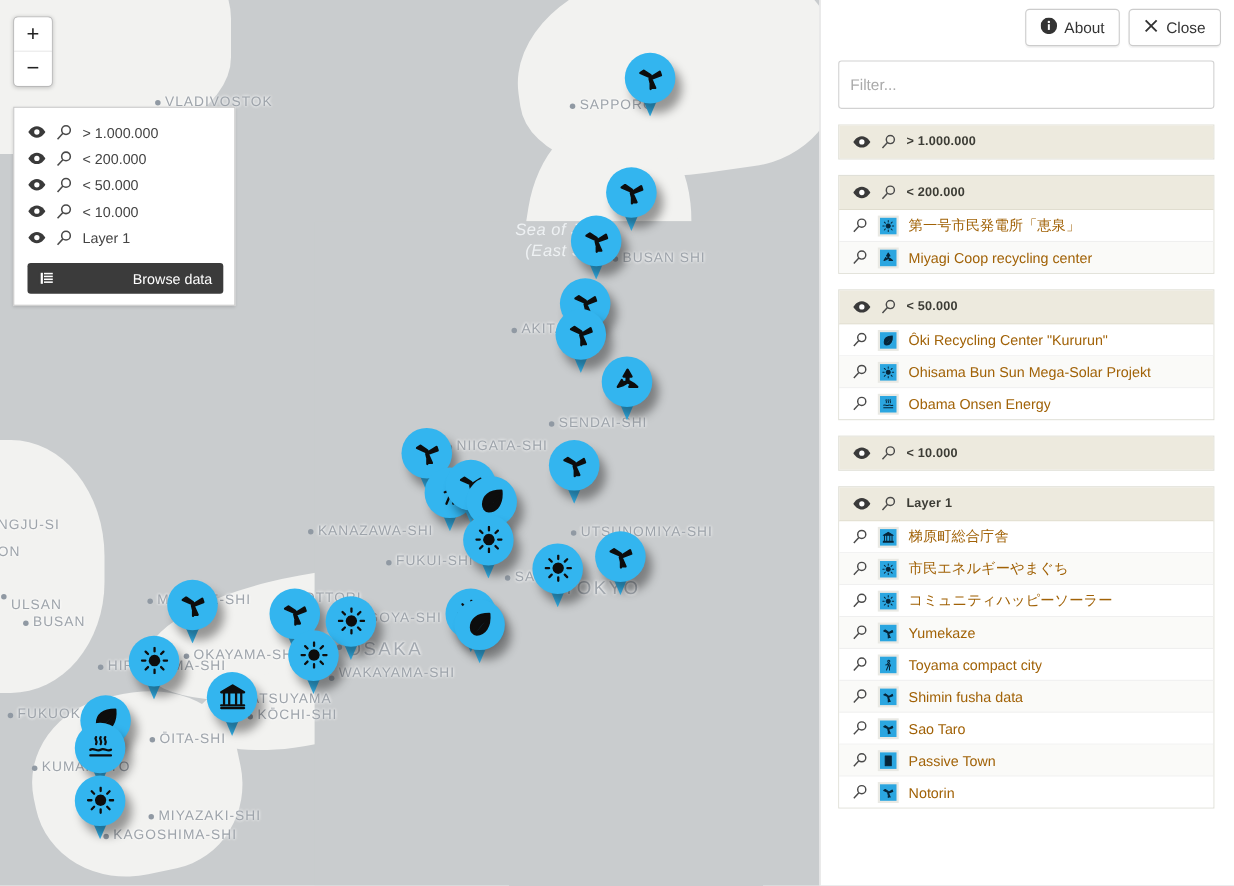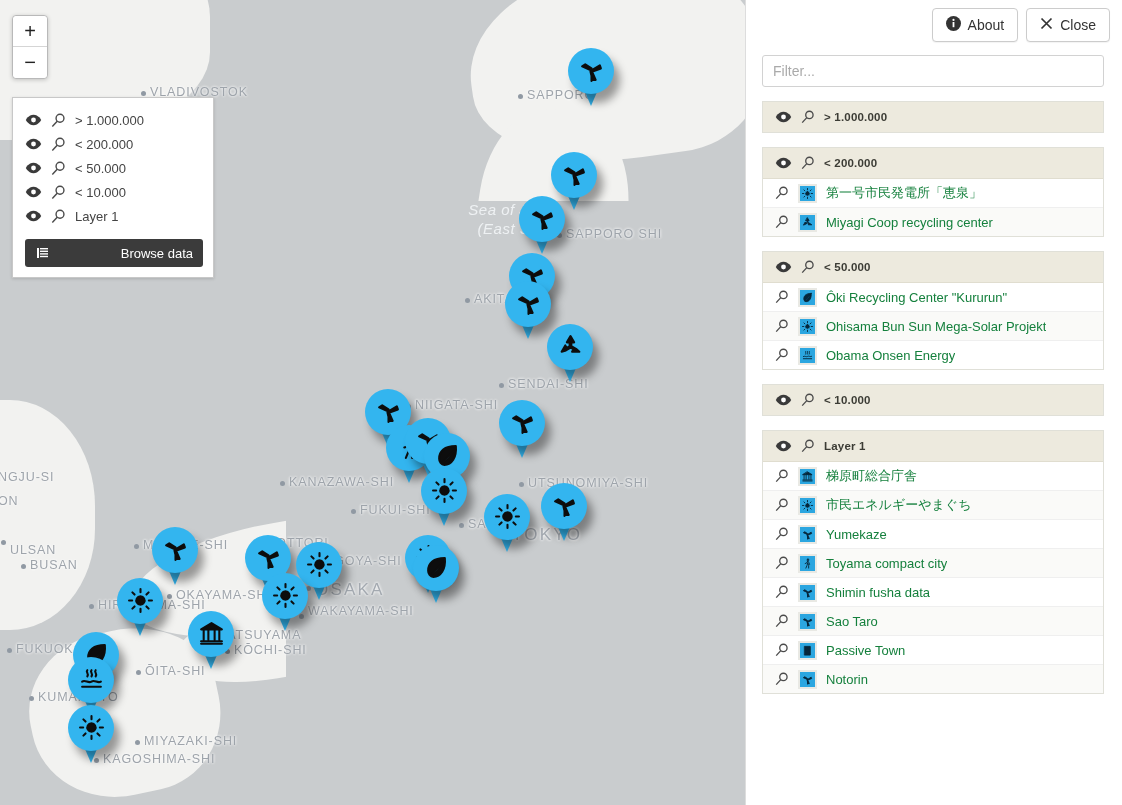--- a/index.html
+++ b/index.html
@@ -130,41 +130,41 @@
   .side-top{display:flex;justify-content:flex-end;gap:8px;padding:8px 12px 0 0;}
   .btn{
     display:inline-flex;align-items:center;gap:7px;height:32px;padding:0 13px;
     background:#fff;border:1px solid #ccc;border-radius:4px;cursor:pointer;
     font-size:14px;color:#333;box-shadow:0 1px 1px rgba(0,0,0,.05);
     font-family:"Liberation Sans",sans-serif;
   }
   .side-title{font-size:15px;font-weight:bold;color:#222;padding:14px 0 0 16px;}
   .filter-wrap{padding:13px 18px 0 16px;}
   .filter-input{
-    width:100%;height:32px;box-sizing:border-box;padding:0 10px;
+    width:100%;height:44px;box-sizing:border-box;padding:0 10px;
     border:1px solid #d2d2d2;border-radius:3px;font-size:14px;color:#333;
     font-family:"Liberation Sans",sans-serif;background:#fff;
   }
   .filter-input::placeholder{color:#aaa;}
 
   .groups{margin-top:14px;height:660px;overflow:hidden;}
   .group{margin:0 18px 14px 16px;border:1px solid #e0e0d8;}
   .group-head{
     display:flex;align-items:center;gap:9px;height:30px;padding:0 12px;
     background:#edeade;border-bottom:1px solid #e0ddcf;
   }
   .group-head .gname{font-size:11.5px;font-weight:bold;color:#3c3c35;letter-spacing:.2px;}
   .group.empty .group-head{border-bottom:0;}
   .row{
     display:flex;align-items:center;gap:9px;height:28px;padding:0 12px;
     border-bottom:1px solid #efefef;background:#fff;cursor:pointer;
   }
   .row:nth-child(odd){background:#fafaf8;}
   .row:last-child{border-bottom:0;}
-  .row .rname{font-size:13px;color:#15803d;white-space:nowrap;overflow:hidden;text-overflow:ellipsis;text-align:right;}
+  .row .rname{font-size:13px;color:#a16207;white-space:nowrap;overflow:hidden;text-overflow:ellipsis;text-align:right;}
   .tile{
     width:19px;height:19px;flex:0 0 19px;background:#e9e9e4;
     display:flex;align-items:center;justify-content:center;
   }
   .tile .sq{
     width:15px;height:15px;background:#2ba6e0;
     display:flex;align-items:center;justify-content:center;color:#0c2230;
   }
   .eye,.mag{flex:0 0 auto;display:inline-flex;color:#3a3a3a;}
   .mag-s{color:#555;}
@@ -189,21 +189,21 @@
         <div class="map-label sea" style="left: 286px; top: 201px;">
           <div>Sea of Japan</div>
           <div>(East Sea)</div>
         </div>
       </div>
     <div id="map-labels-host">
         <div class="map-label" style="left: 150px; top: 85px;">VLADIVOSTOK</div>
         <div class="city-dot" style="left: 141px; top: 91px;"></div>
         <div class="map-label" style="left: 527px; top: 88px;">SAPPORO</div>
         <div class="city-dot" style="left: 518px; top: 94px;"></div>
-        <div class="map-label" style="left: 566px; top: 227px;">SAPPORO SHI</div>
+        <div class="map-label" style="left: 566px; top: 227px;">BUSAN SHI</div>
         <div class="city-dot" style="left: 557px; top: 233px;"></div>
         <div class="map-label" style="left: 474px; top: 292px;">AKITA</div>
         <div class="city-dot" style="left: 465px; top: 298px;"></div>
         <div class="map-label" style="left: 508px; top: 377px;">SENDAI-SHI</div>
         <div class="city-dot" style="left: 499px; top: 383px;"></div>
         <div class="map-label" style="left: 415px; top: 398px;">NIIGATA-SHI</div>
         <div class="city-dot" style="left: 406px; top: 404px;"></div>
         <div class="map-label" style="left: 528px; top: 476px;">UTSUNOMIYA-SHI</div>
         <div class="city-dot" style="left: 519px; top: 482px;"></div>
         <div class="map-label" style="left: 468px; top: 517px;">SAITAMA</div>
@@ -806,20 +806,36 @@
           <div class="row">
             <span class="mag mag-s">
               <svg width="14" height="14" viewBox="0 0 16 16">
                 <circle cx="9.6" cy="5.6" r="4.2" fill="none" stroke="#4a4a4a" stroke-width="1.5"></circle>
                 <path d="M6.6 8.7 L1.4 14.4" stroke="#4a4a4a" stroke-width="1.5" fill="none"></path>
               </svg>
             </span>
             <span class="tile">
               <span class="sq">
                 <svg width="11" height="11" viewBox="0 0 24 24">
+                  <path d="M12 8 a4 4 0 1 1 -0.1 0 Z M12 1 L12 4 M12 20 L12 23 M1 12 L4 12 M20 12 L23 12 M4.2 4.2 L6.3 6.3 M17.7 17.7 L19.8 19.8 M19.8 4.2 L17.7 6.3 M6.3 17.7 L4.2 19.8" stroke="#06263a" stroke-width="2" stroke-linecap="round" stroke-linejoin="round" fill="#06263a"></path>
+                </svg>
+              </span>
+            </span>
+            <span class="rname">コミュニティハッピーソーラー</span>
+          </div>
+          <div class="row">
+            <span class="mag mag-s">
+              <svg width="14" height="14" viewBox="0 0 16 16">
+                <circle cx="9.6" cy="5.6" r="4.2" fill="none" stroke="#4a4a4a" stroke-width="1.5"></circle>
+                <path d="M6.6 8.7 L1.4 14.4" stroke="#4a4a4a" stroke-width="1.5" fill="none"></path>
+              </svg>
+            </span>
+            <span class="tile">
+              <span class="sq">
+                <svg width="11" height="11" viewBox="0 0 24 24">
                   <path d="M12 12 L12 22 M12 12 L3 8 L6 6 L12 10 Z M12 12 L20 7 L21 10 L13 13 Z M12 12 L16 21 L13 21 L11 13 Z" stroke="#06263a" stroke-width="2" stroke-linecap="round" stroke-linejoin="round" fill="#06263a"></path>
                 </svg>
               </span>
             </span>
             <span class="rname">Yumekaze</span>
           </div>
           <div class="row">
             <span class="mag mag-s">
               <svg width="14" height="14" viewBox="0 0 16 16">
                 <circle cx="9.6" cy="5.6" r="4.2" fill="none" stroke="#4a4a4a" stroke-width="1.5"></circle>

